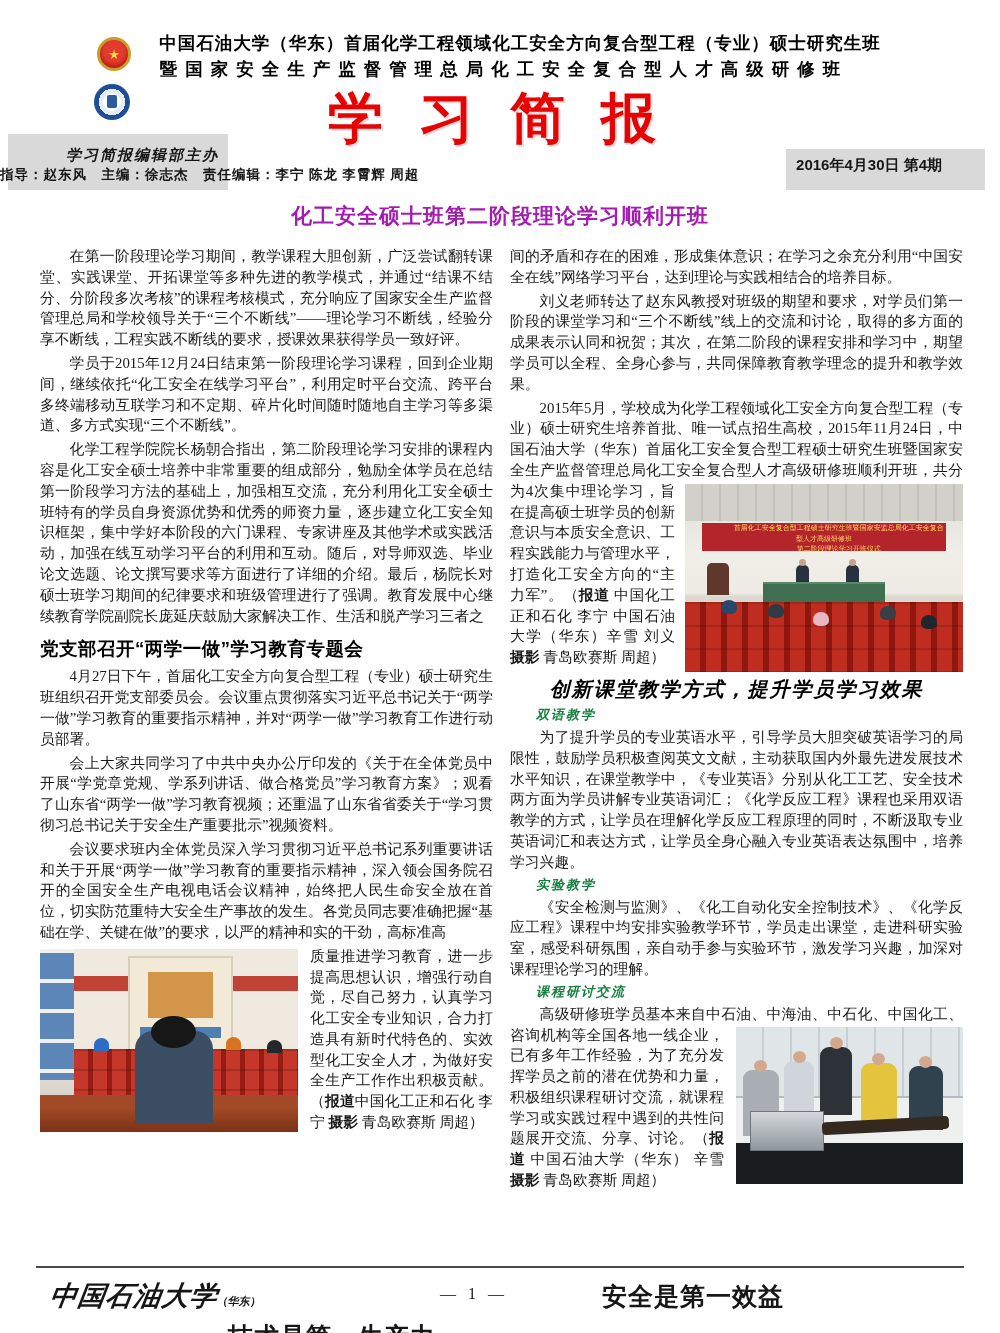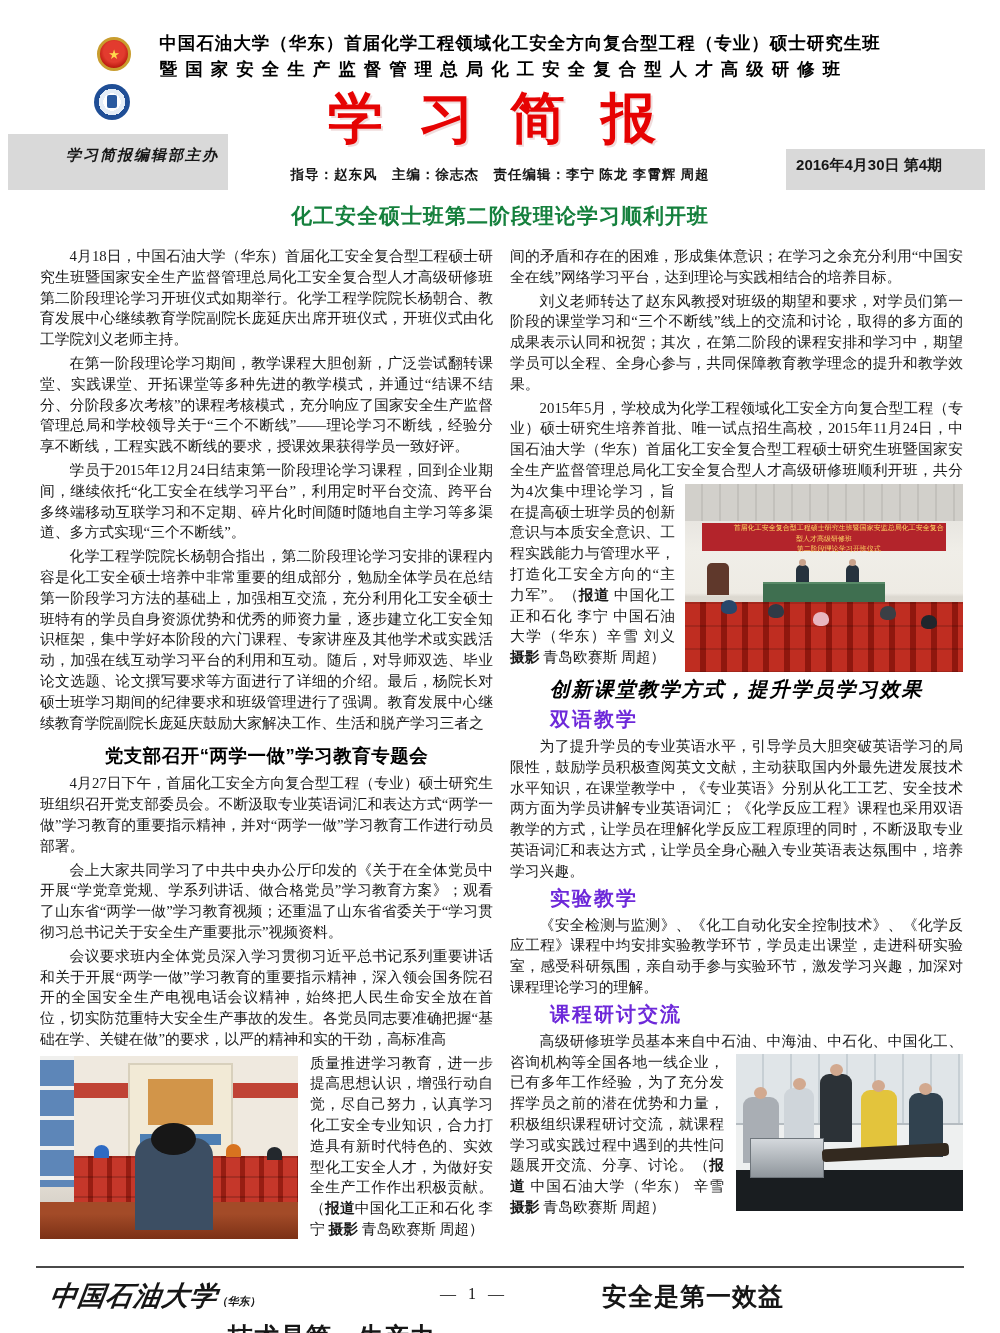--- a/index.html
+++ b/index.html
@@ -25,39 +25,39 @@
          text-shadow:2px 2px 0 rgba(140,10,10,.14);}
 
   
   .gray-left{position:absolute;left:8px;top:134px;width:492px;height:43px;background:#d9d9d9;z-index:1;}
   .gray-right{position:absolute;left:500px;top:149px;width:485px;height:41px;background:#d9d9d9;z-index:1;}
   .gray-bottom{position:absolute;left:8px;top:177px;width:977px;height:13px;background:#d9d9d9;z-index:1;}
   .white-notch{position:absolute;left:228px;top:92px;width:558px;height:98px;background:#ffffff;z-index:2;}
   .m-left{position:absolute;left:66px;top:146px;z-index:3;font-size:15px;font-weight:700;letter-spacing:2px;font-style:italic;}
   .m-right{position:absolute;right:58px;top:156px;z-index:3;font-size:15px;font-weight:700;
            font-family:"Liberation Sans","DejaVu Sans",sans-serif;margin-left:44px;}
-  .editors{position:absolute;left:0;top:166px;width:100%;text-align:center;z-index:4;
+  .editors{position:absolute;left:0;top:166px;width:100%;text-align:left;z-index:4;
            font-size:13.5px;font-weight:600;letter-spacing:1px;}
 
   
   .art1-title{position:absolute;left:0;top:202px;width:100%;text-align:center;z-index:2;
               font-family:"Liberation Sans","DejaVu Sans",sans-serif;
-              font-size:21px;font-weight:900;letter-spacing:1px;color:#15803d;}
+              font-size:21px;font-weight:900;letter-spacing:1px;color:#a21caf;}
 
   
   .cols{position:absolute;left:40px;top:243px;width:923px;display:flex;gap:17px;}
   .col{width:453px;}
   .col p{margin:3px 0;text-align:justify;font-size:14.8px;line-height:20.8px;color:#191919;}
   .ind{text-indent:2em;}
   .cr b{font-weight:900;}
-  h2.a2t{margin:10px 0 5px;text-align:center;font-family:"Liberation Sans","DejaVu Sans",sans-serif;
+  h2.a2t{margin:10px 0 5px;text-align:left;font-family:"Liberation Sans","DejaVu Sans",sans-serif;
          font-size:18.5px;font-weight:900;letter-spacing:.5px;color:#000;}
   h2.a3t{margin:8px 0 3px;text-align:center;font-size:20px;font-weight:900;font-style:italic;
          letter-spacing:2px;color:#000;}
-  h3.sub{margin:3px 0 1px 2em;font-size:20px;font-weight:900;letter-spacing:2px;color:#6d28d9;}
+  h3.sub{margin:3px 0 1px 2em;font-size:13px;font-weight:900;font-style:italic;letter-spacing:2px;color:#15803d;}
 
   
   .photoA{position:relative;float:right;width:278px;height:188px;margin:3px 0 3px 10px;overflow:hidden;
           background:linear-gradient(180deg,#d7d5d0 0,#e7e5e0 18%,#f0eee8 36%,#eeebe4 58%,#dcd8d0 60%,#e6e0d4 100%);}
   .photoA span{display:block;}
   .pa-ceil{position:absolute;top:0;left:0;right:0;height:20%;
            background:repeating-linear-gradient(90deg,#d2d0cb 0 16px,#c3c1bc 16px 18px);}
   .pa-banner{position:absolute;top:21%;left:6%;width:88%;height:15%;background:#b3242b;
              color:#ffd763;font-size:7px;line-height:1.5;text-align:center;
              display:flex;flex-direction:column;justify-content:center;
@@ -143,27 +143,26 @@
   <div class="white-notch"></div>
   <div class="m-left">学习简报编辑部主办</div>
   <div class="m-right">2016年4月30日 第4期</div>
   <div class="editors">指导：赵东风　主编：徐志杰　责任编辑：李宁 陈龙 李霄辉 周超</div>
 
   <div class="art1-title">化工安全硕士班第二阶段理论学习顺利开班</div>
 
   <div class="cols">
 
     <div class="col">
-      <p class="ind">4月18日，中国石油大学（华东）首届化工安全复合型工程硕士研究生班暨国家安全生产监督管理总局化工安全复合型人才高级研修班第二阶段理论学习开班仪式如期举行。化学工程学院院长杨朝合、教育发展中心继续教育学院副院长庞延庆出席开班仪式，开班仪式由化工学院刘义老师主持。</p>
       <p class="ind">在第一阶段理论学习期间，教学课程大胆创新，广泛尝试翻转课堂、实践课堂、开拓课堂等多种先进的教学模式，并通过“结课不结分、分阶段多次考核”的课程考核模式，充分响应了国家安全生产监督管理总局和学校领导关于“三个不断线”——理论学习不断线，经验分享不断线，工程实践不断线的要求，授课效果获得学员一致好评。</p>
       <p class="ind">学员于2015年12月24日结束第一阶段理论学习课程，回到企业期间，继续依托“化工安全在线学习平台”，利用定时平台交流、跨平台多终端移动互联学习和不定期、碎片化时间随时随地自主学习等多渠道、多方式实现“三个不断线”。</p>
       <p class="ind">化学工程学院院长杨朝合指出，第二阶段理论学习安排的课程内容是化工安全硕士培养中非常重要的组成部分，勉励全体学员在总结第一阶段学习方法的基础上，加强相互交流，充分利用化工安全硕士班特有的学员自身资源优势和优秀的师资力量，逐步建立化工安全知识框架，集中学好本阶段的六门课程、专家讲座及其他学术或实践活动，加强在线互动学习平台的利用和互动。随后，对导师双选、毕业论文选题、论文撰写要求等方面进行了详细的介绍。最后，杨院长对硕士班学习期间的纪律要求和班级管理进行了强调。教育发展中心继续教育学院副院长庞延庆鼓励大家解决工作、生活和脱产学习三者之</p>
 
       <h2 class="a2t">党支部召开“两学一做”学习教育专题会</h2>
-      <p class="ind">4月27日下午，首届化工安全方向复合型工程（专业）硕士研究生班组织召开党支部委员会。不断汲取专业英语词汇和表达方式“两学一做”学习教育的重要指示精神，并对“两学一做”学习教育工作进行动员部署。</p>
+      <p class="ind">4月27日下午，首届化工安全方向复合型工程（专业）硕士研究生班组织召开党支部委员会。会议重点贯彻落实习近平总书记关于“两学一做”学习教育的重要指示精神，并对“两学一做”学习教育工作进行动员部署。</p>
       <p class="ind">会上大家共同学习了中共中央办公厅印发的《关于在全体党员中开展“学党章党规、学系列讲话、做合格党员”学习教育方案》；观看了山东省“两学一做”学习教育视频；还重温了山东省省委关于“学习贯彻习总书记关于安全生产重要批示”视频资料。</p>
       <p class="ind">会议要求班内全体党员深入学习贯彻习近平总书记系列重要讲话和关于开展“两学一做”学习教育的重要指示精神，深入领会国务院召开的全国安全生产电视电话会议精神，始终把人民生命安全放在首位，切实防范重特大安全生产事故的发生。各党员同志要准确把握“基础在学、关键在做”的要求，以严的精神和实的干劲，高标准高</p>
 
       <div>
         <div class="photoB">
           <div class="pb-win"></div>
           <div class="pb-stripe"></div>
           <div class="pb-screen">
             <div class="pb-proj"></div>
             <div class="pb-projbar"></div>

